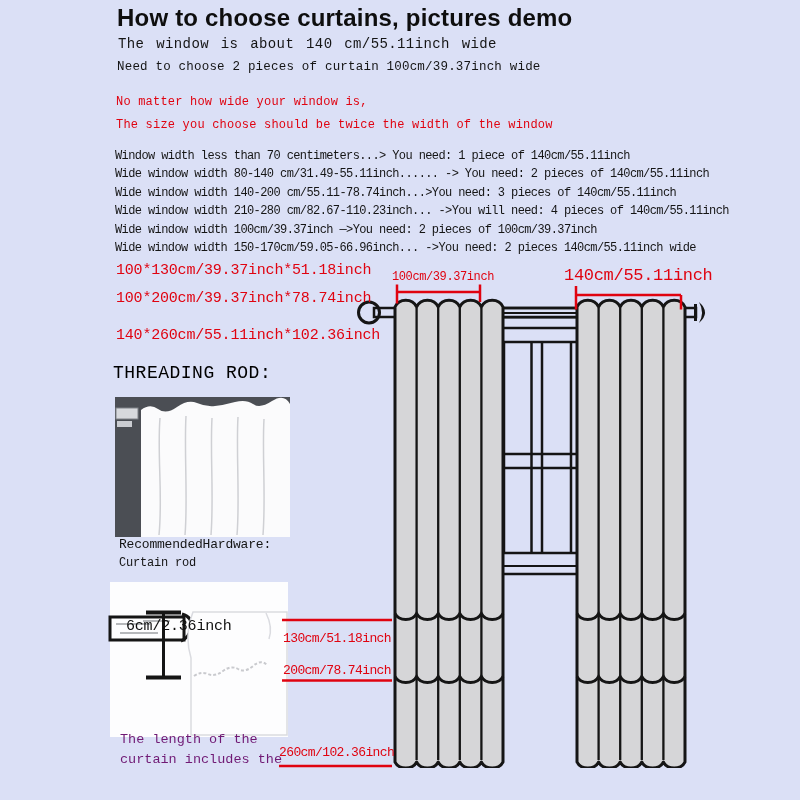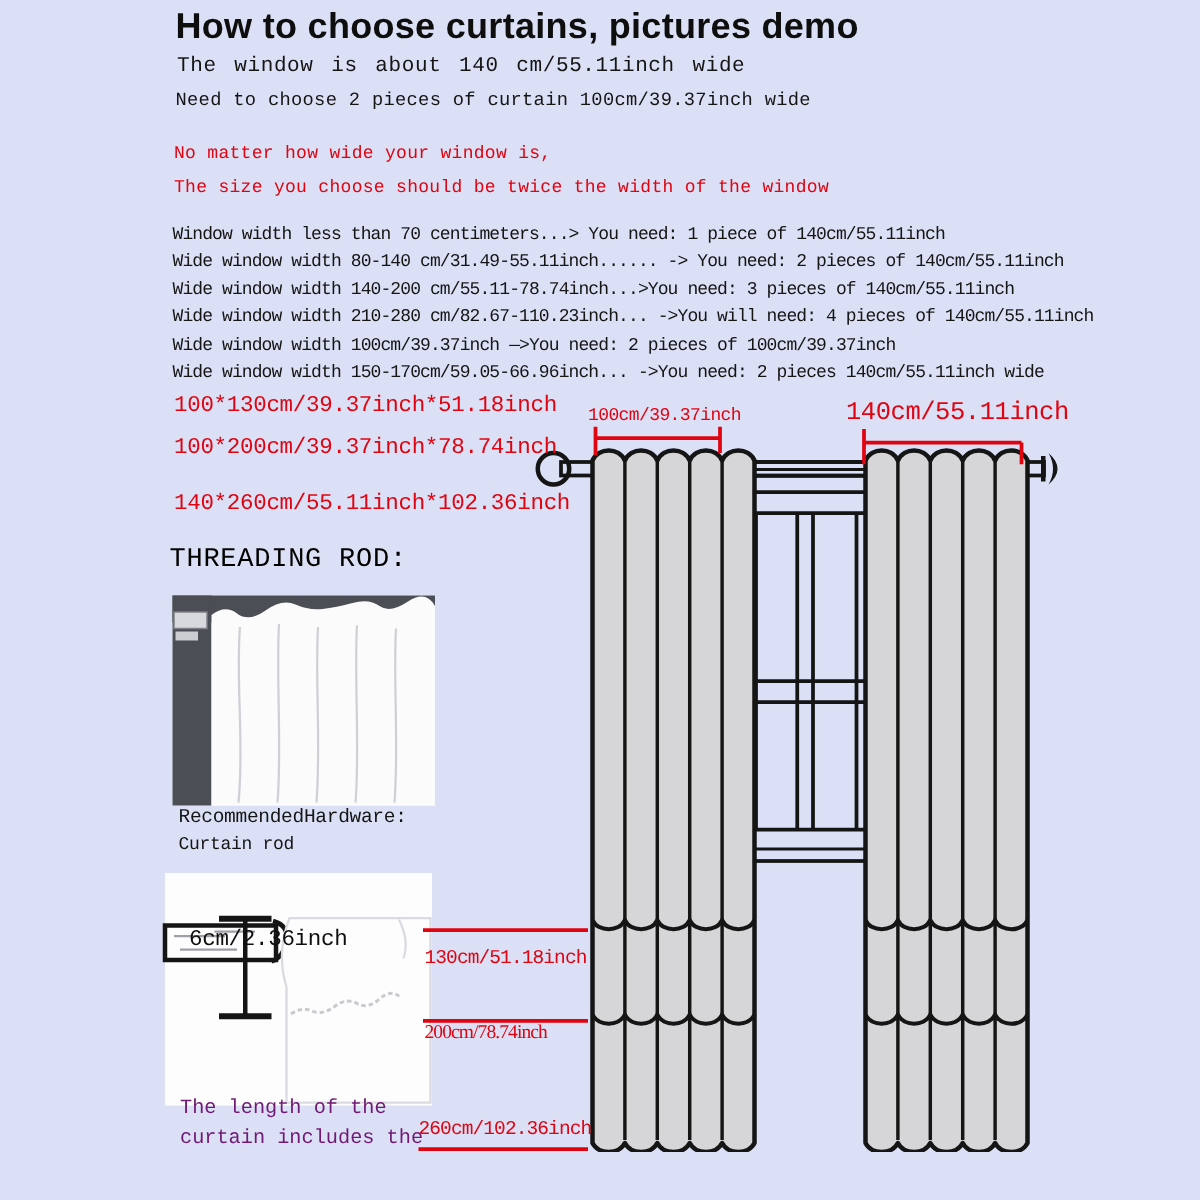--- a/index.html
+++ b/index.html
@@ -18,21 +18,21 @@
   .notice1{left:116px;top:95px;font-size:12px;letter-spacing:0.2px;}
   .notice2{left:116px;top:118px;font-size:12px;letter-spacing:0.2px;}
   .rules{left:115px;top:147px;font-size:12px;line-height:18.4px;letter-spacing:-0.6px;}
   .rules div{white-space:nowrap;}
   .size1{left:116px;top:262px;font-size:15px;letter-spacing:-0.2px;}
   .size2{left:116px;top:290px;font-size:15px;letter-spacing:-0.2px;}
   .size3{left:116px;top:327px;font-size:15px;letter-spacing:-0.2px;}
   .lab100{left:392px;top:270px;font-size:12px;letter-spacing:-0.4px;}
   .lab140{left:564px;top:266px;font-size:17px;letter-spacing:-0.3px;}
   .len130{left:283px;top:601px;font-size:13px;letter-spacing:-0.6px;margin-top:30px;}
-  .len200{left:283px;top:680px;font-size:13px;letter-spacing:-0.6px;font-family:Liberation Serif, serif;}
+  .len200{left:283px;top:663px;font-size:13px;letter-spacing:-0.6px;}
   .len260{left:279px;top:745px;font-size:13px;letter-spacing:-0.6px;}
   .throd{left:113px;top:363px;font-size:18px;letter-spacing:0.5px;color:#000000;}
   .hw1{left:119px;top:537px;font-size:13px;letter-spacing:-0.2px;}
   .hw2{left:119px;top:556px;font-size:12px;letter-spacing:-0.2px;}
   .pocket-label{left:126px;top:587px;font-size:15px;letter-spacing:-0.2px;color:#0f0f0f;margin-top:31px;}
   .gnote{left:120px;top:730px;font-size:13.5px;line-height:19.5px;white-space:pre-line;}
   svg{position:absolute;left:0;top:0;}
   .blk{stroke:var(--ink);fill:none;}
   .redline{stroke:var(--red);stroke-width:2.5;fill:none;}
   .panel{fill:var(--curtain);stroke:var(--ink);stroke-width:3;stroke-linejoin:round;}

